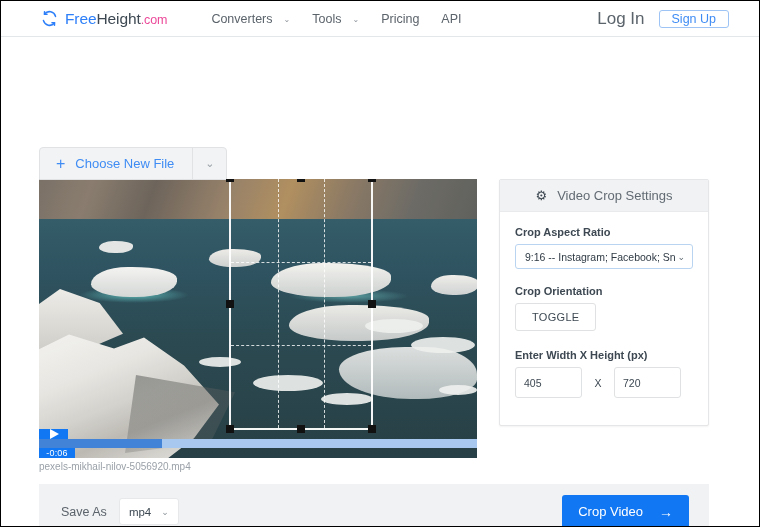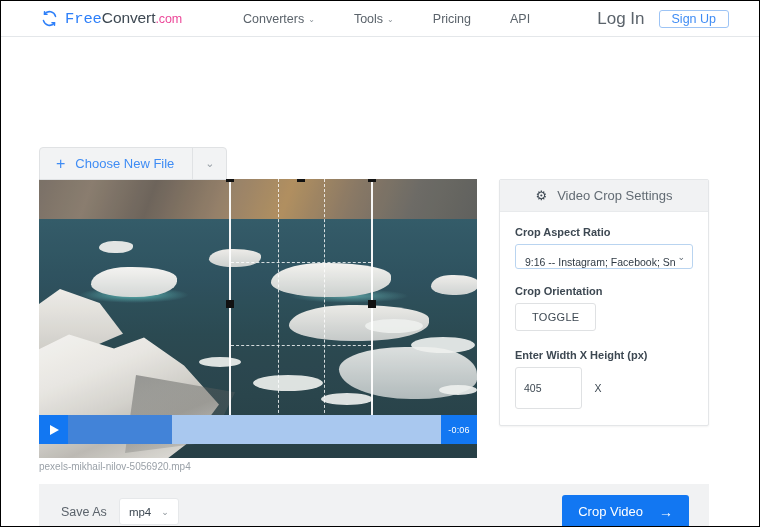--- a/index.html
+++ b/index.html
@@ -23,29 +23,29 @@
     padding: 0 30px 0 40px;
     position: relative;
   }
   .logo { display: flex; align-items: center; gap: 7px; }
   .logo-mark {
     width: 17px; height: 17px;
     display: flex; align-items: center; justify-content: center;
     color: #2d7ff9;
   }
   .logo-text { font-size: 15.5px; letter-spacing: -0.1px; white-space: nowrap; }
-  .logo-free { color: #2d7ff9; font-family: Liberation Mono, monospace; }
+  .logo-free { color: #2d7ff9; }
   .logo-convert { color: #3d4852; }
   .logo-dotcom { color: #ec4899; font-size: 12.5px; }
 
   .nav { display: flex; align-items: center; gap: 22px; margin-left: 44px; }
   .nav-item {
     font-size: 12.5px; color: #5b636b;
-    display: flex; align-items: center; gap: 4px;
-    cursor: pointer; white-space: nowrap; margin-left: 17px;
+    display: flex; align-items: center; gap: 11px;
+    cursor: pointer; white-space: nowrap;
   }
   .caret { font-size: 8px; color: #8b9399; line-height: 1; position: relative; top: 1px; }
 
   .header-right {
     margin-left: auto;
     display: flex; align-items: center; gap: 14px;
   }
   .login-link { font-size: 17px; color: #5b636b; cursor: pointer; }
   .signup-btn {
     font-size: 12.5px; color: #3f8cf4;
@@ -167,22 +167,22 @@
   .handle {
     position: absolute; width: 8px; height: 8px;
     background: #111; z-index: 7;
   }
   .h-tl{left:-5px;top:-5px;} .h-tc{left:calc(50% - 4px);top:-5px;} .h-tr{right:-5px;top:-5px;}
   .h-ml{left:-5px;top:calc(50% - 4px);} .h-mr{right:-5px;top:calc(50% - 4px);}
   .h-bl{left:-5px;bottom:-5px;} .h-bc{left:calc(50% - 4px);bottom:-5px;} .h-br{right:-5px;bottom:-5px;}
 
   
   .controls {
-    position: absolute; left: 0; bottom: 14px; width: 100%; height: 29px;
-    display: flex; align-items: stretch; z-index: 8;
+    position: absolute; left: 0; bottom: 0; width: 100%; height: 29px;
+    display: flex; align-items: stretch; z-index: 8; flex-direction: column;
   }
   .play-btn {
     width: 29px; background: #1277f2;
     display: flex; align-items: center; justify-content: center;
     cursor: pointer;
   }
   .play-tri {
     width: 0; height: 0;
     border-left: 9px solid #fff;
     border-top: 5.5px solid transparent;
@@ -221,41 +221,41 @@
   .settings-title { font-size: 13px; color: #626b73; }
   .settings-body { padding: 14px 15px 0 15px; }
   .field-label {
     font-size: 11px; color: #3d4852; font-weight: bold;
     margin-bottom: 6px;
   }
   .select {
     position: relative;
     border: 1px solid #b9d4f0; border-radius: 3px;
     height: 25px; background: #fff;
-    display: flex; align-items: flex-end;
+    display: flex; align-items: center;
     padding: 0 22px 0 9px;
     font-size: 10.5px; color: #2f3a44;
     cursor: pointer; white-space: nowrap; overflow: hidden;
   }
   .select .sc {
     position: absolute; right: 7px; top: 50%; transform: translateY(-50%);
     color: #5f6a74; font-size: 9px;
   }
   .gap-a { height: 16px; }
   .toggle-btn {
     display: inline-flex; align-items: center; justify-content: center;
     border: 1px solid #dfe1e3; border-radius: 3px;
     background: #fff; height: 28px; padding: 0 16px;
     font-size: 11px; color: #3d4852; letter-spacing: .3px;
     cursor: pointer;
   }
   .gap-b { height: 18px; }
   .wh-row { display: flex; align-items: center; gap: 0; }
   .wh-input {
-    width: 67px; height: 42px;
+    width: 67px; height: 31px;
     border: 1px solid #dfe1e3; border-radius: 3px;
     background: #fff; font-size: 10.5px; color: #3d4852;
     padding: 0 8px; font-family: "Liberation Sans", sans-serif;
     outline: none;
   }
   .wh-x { font-size: 10.5px; color: #3d4852; width: 32px; text-align: center; }
 
   
   .savebar {
     position: absolute; left: 38px; top: 447px;
@@ -290,21 +290,21 @@
   <div class="logo">
     <span class="logo-mark">
       <svg width="17" height="17" viewBox="0 0 24 24" fill="none" stroke="#2d7ff9" stroke-width="2.2" stroke-linecap="round">
         <path d="M20.5 9A9 9 0 0 0 5 5.5"></path>
         <path d="M3.5 15A9 9 0 0 0 19 18.5"></path>
         <path d="M5 2.5v3.5h3.5"></path>
         <path d="M19 21.5V18h-3.5"></path>
       </svg>
     </span>
     <span class="logo-text">
-      <span class="logo-free">Free</span><span class="logo-convert">Convert</span><span class="logo-dotcom">.com</span>
+      <span class="logo-free">Free</span><span class="logo-convert">Height</span><span class="logo-dotcom">.com</span>
     </span>
   </div>
 
   <nav class="nav">
     <div class="nav-item">
       <span>Converters</span>
       <span class="caret">⌄</span>
     </div>
     <div class="nav-item">
       <span>Tools</span>
@@ -406,20 +406,21 @@
 
       <div class="field-label">Crop Orientation</div>
       <div class="toggle-btn">TOGGLE</div>
 
       <div class="gap-b"></div>
 
       <div class="field-label">Enter Width X Height (px)</div>
       <div class="wh-row">
         <input class="wh-input" type="text" value="405" style="">
         <span class="wh-x">X</span>
+        <input class="wh-input" type="text" value="720" style="">
       </div>
     </div>
   </div>
 
   <div class="savebar">
     <span class="save-as">Save As</span>
     <div class="mp4-select">
       <span>mp4</span>
       <span class="mp4-caret">⌄</span>
     </div>

